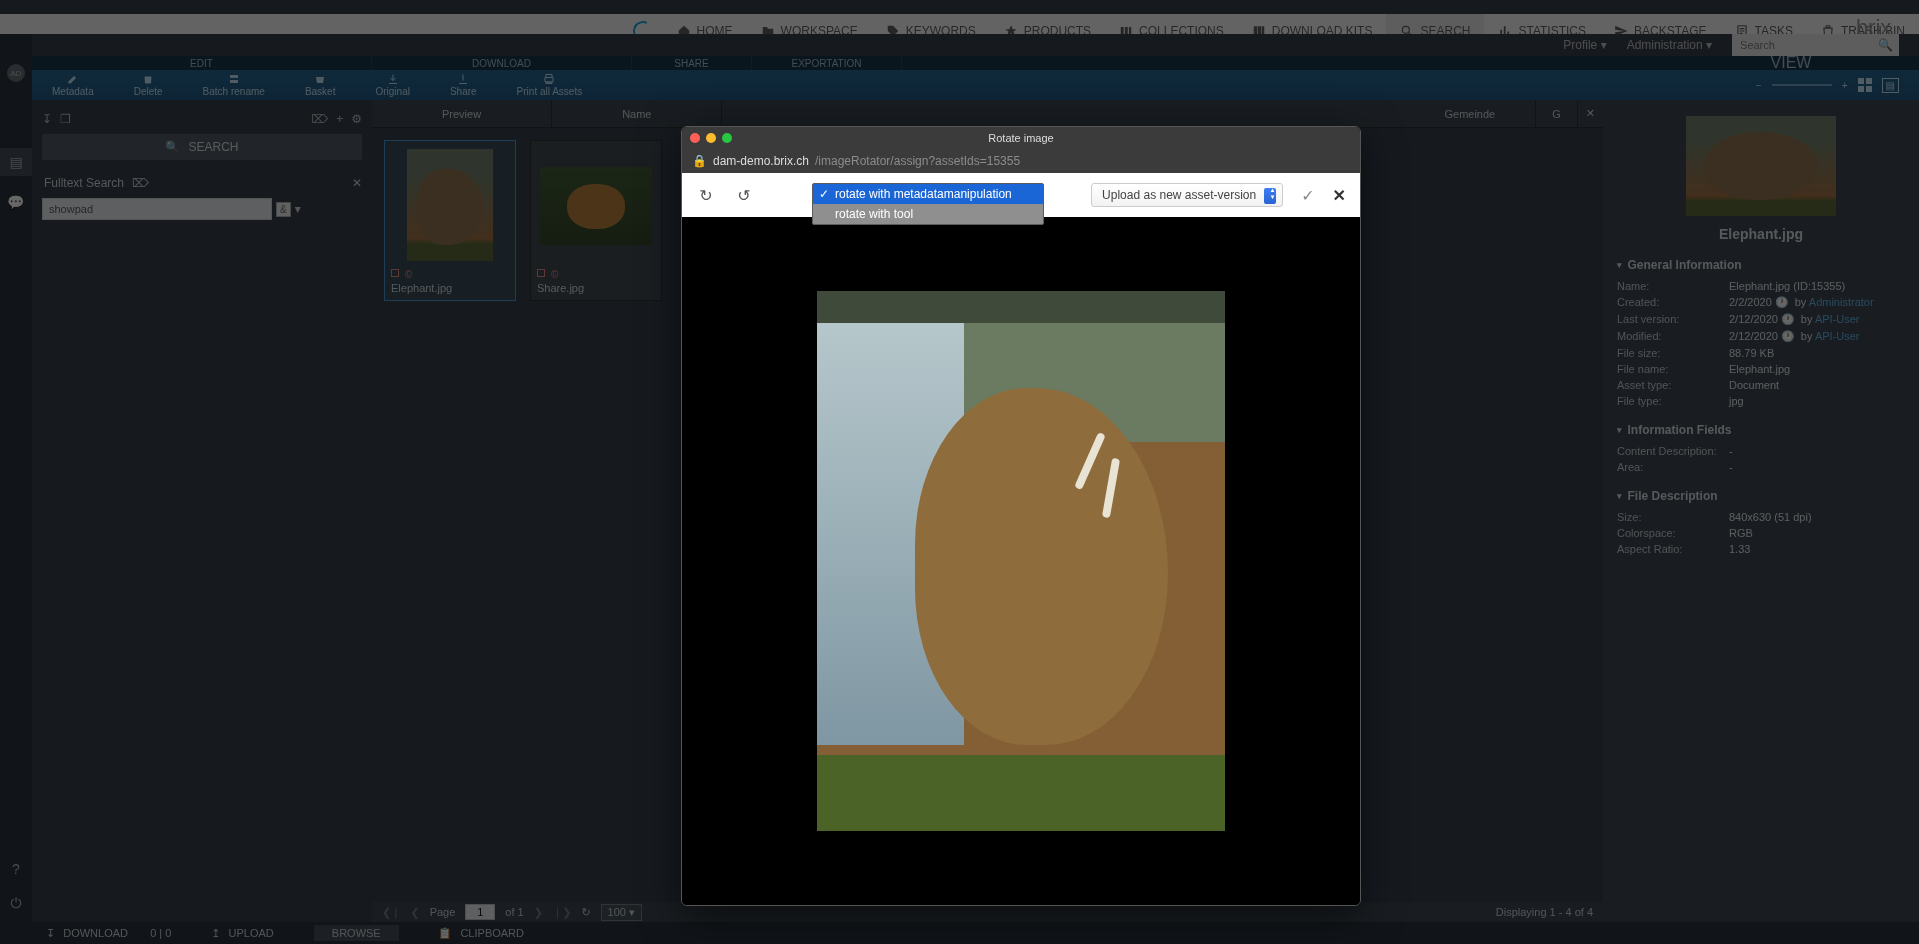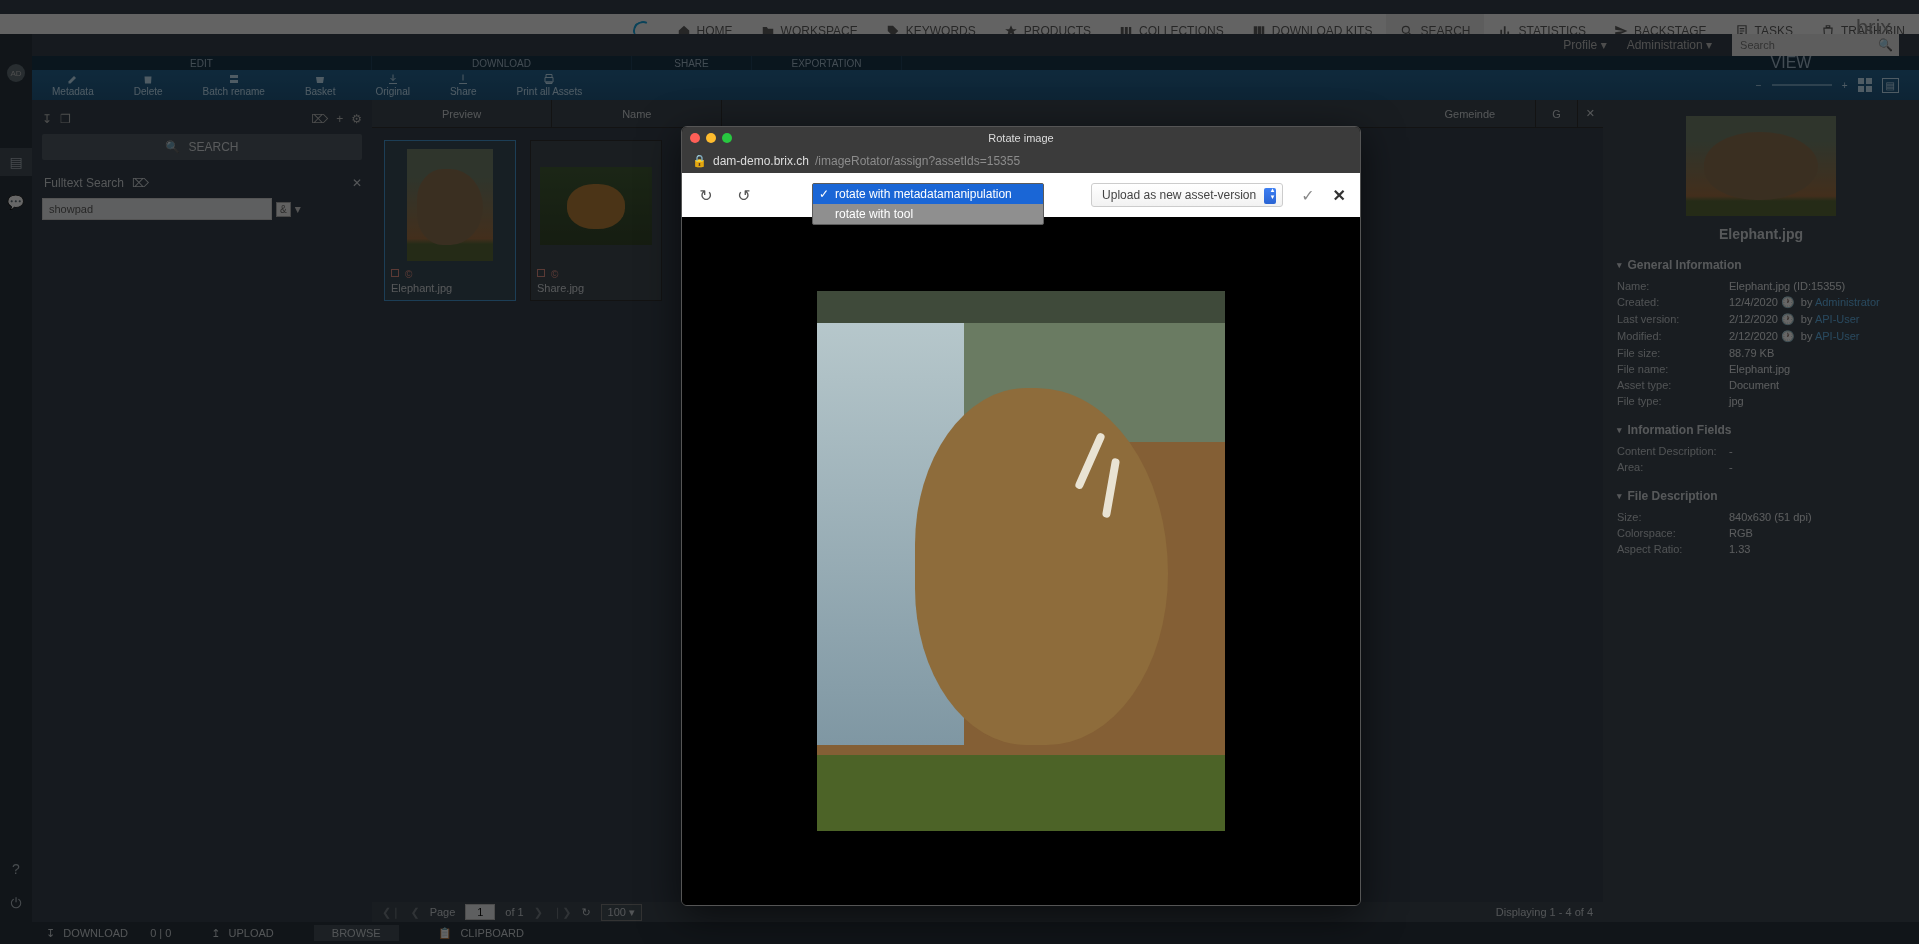--- a/index.html
+++ b/index.html
@@ -576,21 +576,21 @@
 
   <div class="section-h">
       <span>General Information</span>
     </div>
   <div class="kv">
       <span class="k">Name:</span>
       <span class="v">Elephant.jpg (ID:15355)</span>
     </div>
   <div class="kv">
       <span class="k">Created:</span>
-      <span class="v"><span>12/4/2020</span> <span>🕐</span>&nbsp; <span>by</span> <a href="#">Administrator</a></span>
+      <span class="v"><span>2/2/2020</span> <span>🕐</span>&nbsp; <span>by</span> <a href="#">Administrator</a></span>
     </div>
   <div class="kv">
       <span class="k">Last version:</span>
       <span class="v"><span>2/12/2020</span> <span>🕐</span>&nbsp; <span>by</span> <a href="#">API-User</a></span>
     </div>
   <div class="kv">
       <span class="k">Modified:</span>
       <span class="v"><span>2/12/2020</span> <span>🕐</span>&nbsp; <span>by</span> <a href="#">API-User</a></span>
     </div>
   <div class="kv">

